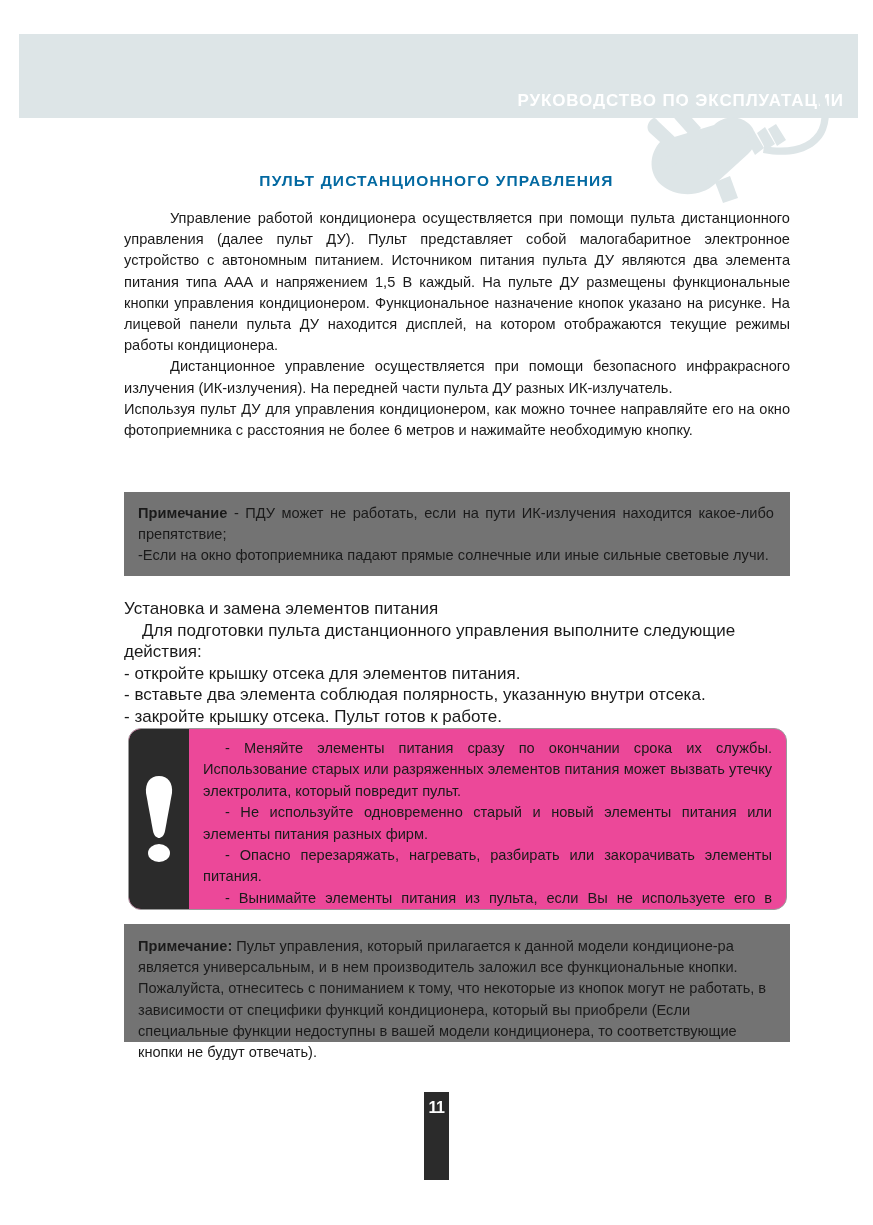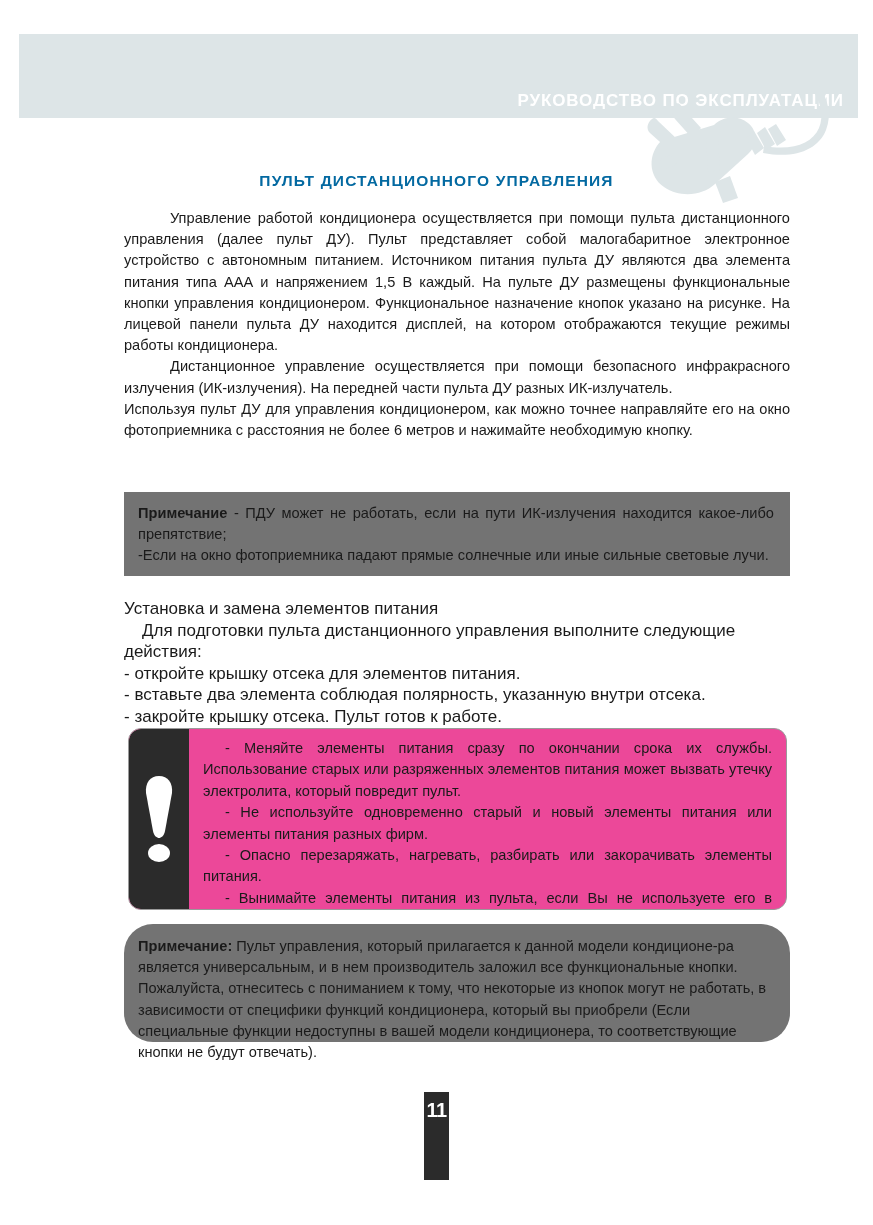--- a/index.html
+++ b/index.html
@@ -89,21 +89,20 @@
     width: 666px;
     height: 84px;
     padding: 11px 16px 9px 14px;
   }
   .note-box-2 {
     left: 124px;
     top: 924px;
     width: 666px;
     height: 118px;
     padding: 12px 16px 9px 14px;
-    border-radius: 29px;
   }
   .note-box p {
     margin: 0;
     font-size: 14.6px;
     line-height: 21.2px;
     color: #1a1a1a;
     text-align: justify;
   }
   .note-box-2 p { text-align: left; }
   .note-lead { font-weight: bold; }
@@ -172,21 +171,21 @@
     left: 424px;
     top: 1092px;
     width: 25px;
     height: 88px;
     background: #2b2b2b;
   }
   .page-num-bar span {
     display: block;
     text-align: center;
     color: #ffffff;
-    font-size: 20px;
+    font-size: 16px;
     font-weight: bold;
     padding-top: 7px;
     letter-spacing: -0.5px;
   }
 </style>
 </head>
 <body>
 
 <div class="header-band">
   <div class="header-band-title">РУКОВОДСТВО ПО ЭКСПЛУАТАЦИИ</div>

